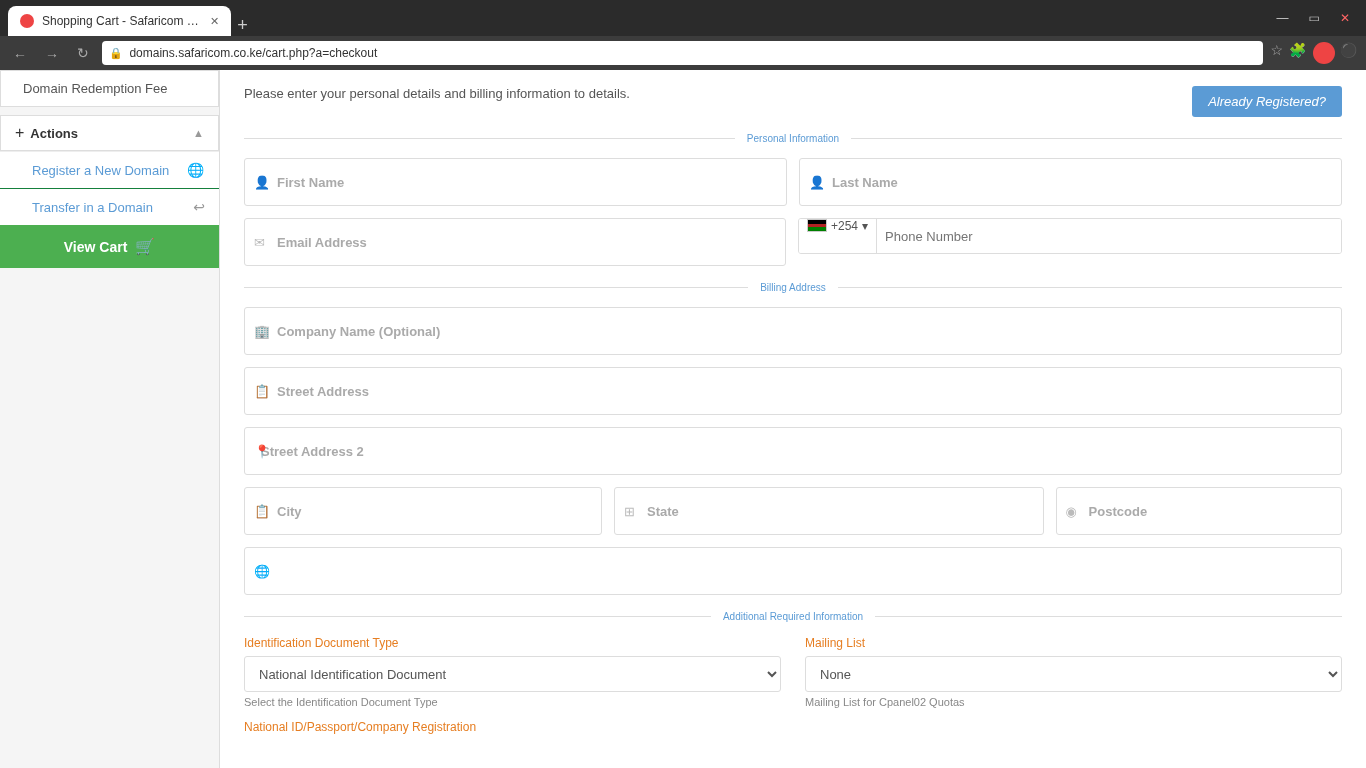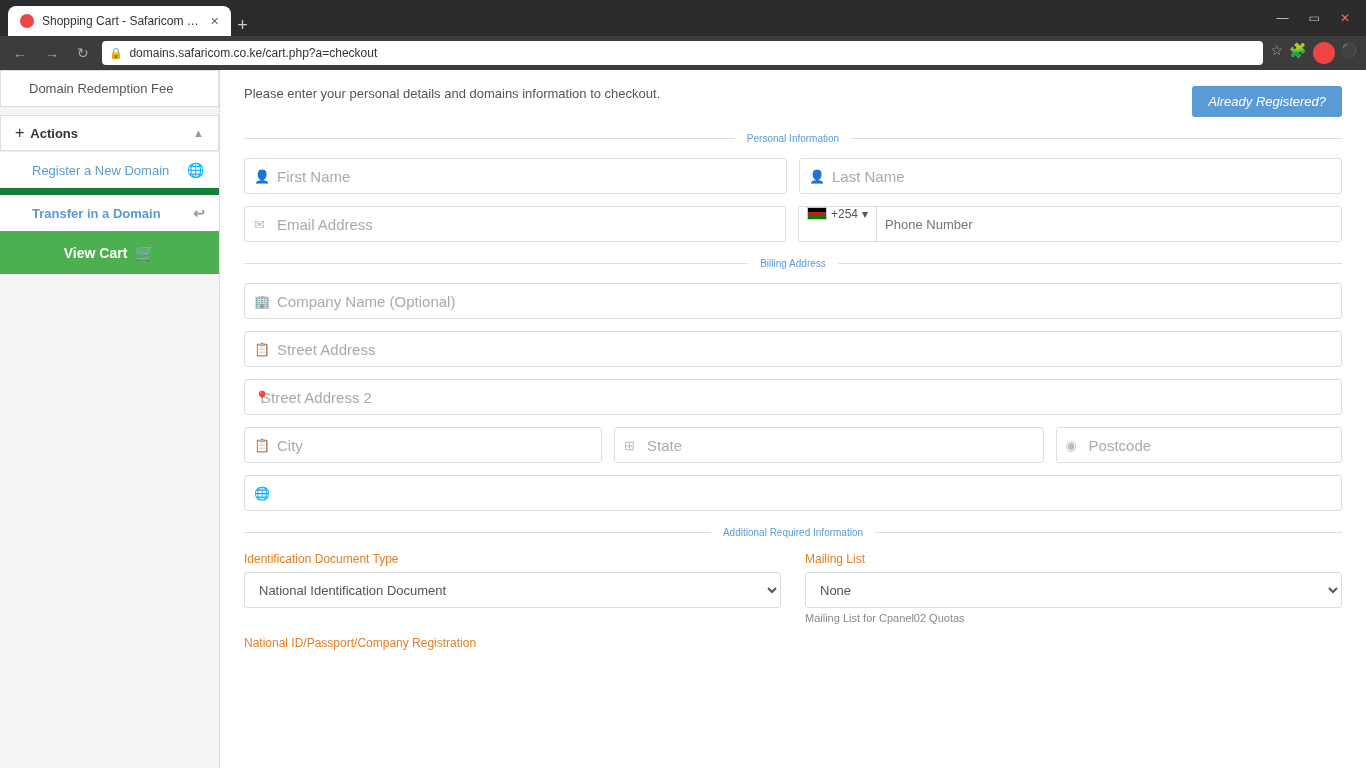--- a/index.html
+++ b/index.html
@@ -48,21 +48,21 @@
     .already-registered-btn { background: #5b9bd5; color: #fff; border: none; padding: 8px 16px; cursor: pointer; font-size: 13px; border-radius: 3px; white-space: nowrap; font-style: italic; }
 
     
     .section-divider { display: flex; align-items: center; margin: 16px 0 14px; }
     .section-divider::before, .section-divider::after { content: ''; flex: 1; height: 1px; background: #ddd; }
     .section-title { font-size: 10px; color: #5b9bd5; padding: 0 12px; white-space: nowrap; }
 
     
     .form-row { display: flex; gap: 12px; margin-bottom: 12px; }
     .form-group { flex: 1; position: relative; }
-    .form-input { width: 100%; border: 1px solid #ddd; border-radius: 3px; padding: 8px 10px 8px 32px; font-size: 15px; color: #555; background: #fff; outline: none; height: 36px; }
+    .form-input { width: 100%; border: 1px solid #ddd; border-radius: 3px; padding: 8px 10px 8px 32px; font-size: 13px; color: #555; background: #fff; outline: none; height: 48px; font-weight: bold; }
     .form-input::placeholder { color: #aaa; }
     .input-icon { position: absolute; left: 10px; top: 50%; transform: translateY(-50%); color: #bbb; font-size: 13px; }
 
     .phone-group { display: flex; gap: 0; flex: 1; border: 1px solid #ddd; border-radius: 3px; overflow: hidden; height: 36px; }
     .phone-flag { display: flex; align-items: flex-start; gap: 4px; padding: 0 8px; background: #fff; border-right: 1px solid #ddd; font-size: 12px; color: #555; cursor: pointer; white-space: nowrap; }
     .flag-ke { display: inline-block; width: 20px; height: 13px; background: linear-gradient(to bottom, #000 0%, #000 33%, #b22222 33%, #b22222 66%, #008000 66%, #008000 100%); vertical-align: middle; border: 1px solid #ccc; }
     .phone-input { flex: 1; border: none; padding: 0 8px; font-size: 13px; color: #555; outline: none; }
 
     .billing-full { margin-bottom: 12px; position: relative; }
     .billing-full .form-input { padding-left: 32px; }
@@ -78,21 +78,21 @@
     .field-hint { font-size: 11px; color: #888; margin-top: 4px; }
     .national-id-label { font-size: 12px; color: #e67e22; margin-top: 12px; }
 
     
     .main-content::-webkit-scrollbar { width: 8px; }
     .main-content::-webkit-scrollbar-track { background: #f0f0f0; }
     .main-content::-webkit-scrollbar-thumb { background: #ccc; border-radius: 4px; }
 
     .sidebar-wrapper { background: #f5f5f5; }
 
-    .domain-redemption-item { padding: 10px 28px; background: #fff; border: 1px solid #ddd; margin-bottom: 8px; font-size: 13px; color: #555; }
+    .domain-redemption-item { padding: 10px 22px; background: #fff; border: 1px solid #ddd; margin-bottom: 8px; font-size: 13px; color: #555; }
   </style>
 </head>
 <body>
 
 <div class="browser-chrome">
   <div class="tab-bar">
     <div class="tab">
       <div class="favicon" style="width:14px;height:14px;background:#e44;border-radius:50%;flex-shrink:0;"></div>
       <span style="font-size:12px;color:#333;max-width:160px;overflow:hidden;white-space:nowrap;text-overflow:ellipsis;">Shopping Cart - Safaricom Clou...</span>
       <span class="tab-close">✕</span>
@@ -137,37 +137,37 @@
           <span class="actions-label">Actions</span>
         </div>
         <span class="chevron-icon">▲</span>
       </div>
 
       <div class="sidebar-link" style="border-top:1px solid #eee;">
         <span style="color:#5b9bd5;font-size:13px;">Register a New Domain</span>
         <span class="globe-icon">🌐</span>
       </div>
 
-      <div class="sidebar-link" style="border-top:7px solid #15803d;font-weight:bold;">
+      <div class="sidebar-link" style="border-top:1px solid #15803d;">
         <span style="color:#5b9bd5;font-size:13px;">Transfer in a Domain</span>
         <span class="arrow-icon">↩</span>
       </div>
 
       <button class="view-cart-btn">
         <span>View Cart</span>
         <span class="cart-icon">🛒</span>
       </button>
     </div>
   </div>
 
   <div class="main-content">
     <div class="main-inner">
 
       <div class="checkout-header">
-        <p class="checkout-msg">Please enter your personal details and domains information to checkout.</p>
+        <p class="checkout-msg">Please enter your personal details and billing information to details.</p>
         <button class="already-registered-btn">Already   Registered?</button>
       </div>
 
       <div class="section-divider">
         <span class="section-title">Personal Information</span>
       </div>
 
       <div class="form-row">
         <div class="form-group">
           <span class="input-icon">👤</span>
@@ -237,20 +237,21 @@
         <span class="section-title">Additional Required Information</span>
       </div>
 
       <div class="additional-row">
 
         <div class="additional-col">
           <label class="field-label">Identification Document Type</label>
           <select class="field-select">
             <option value="National Identification Document">National Identification Document</option>
           </select>
+          <div class="field-hint">Select the Identification Document Type</div>
         </div>
 
         <div class="additional-col">
           <label class="field-label">Mailing List</label>
           <select class="field-select">
             <option value="None">None</option>
           </select>
           <div class="field-hint">Mailing List for Cpanel02 Quotas</div>
         </div>
       </div>

